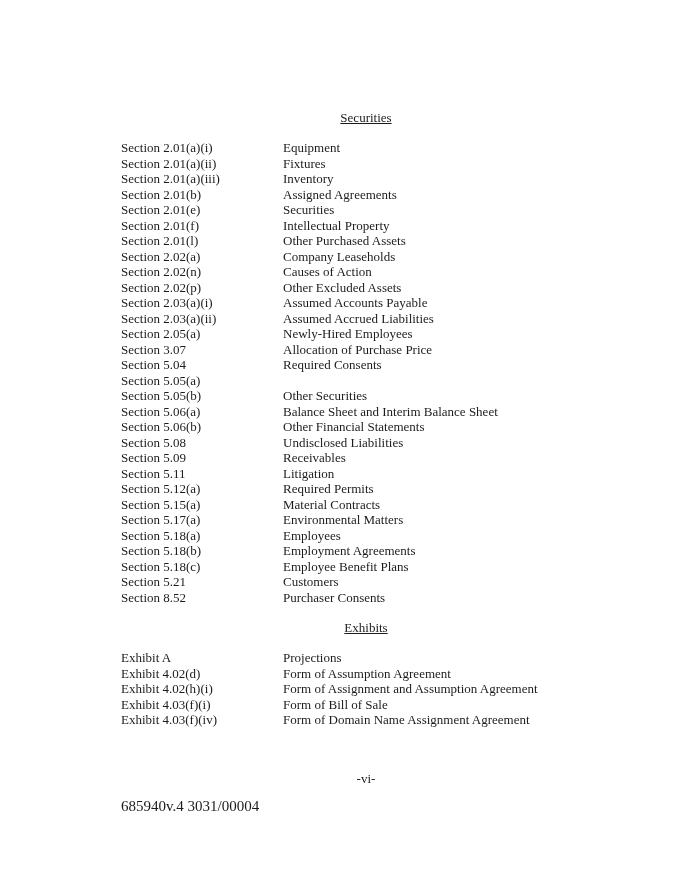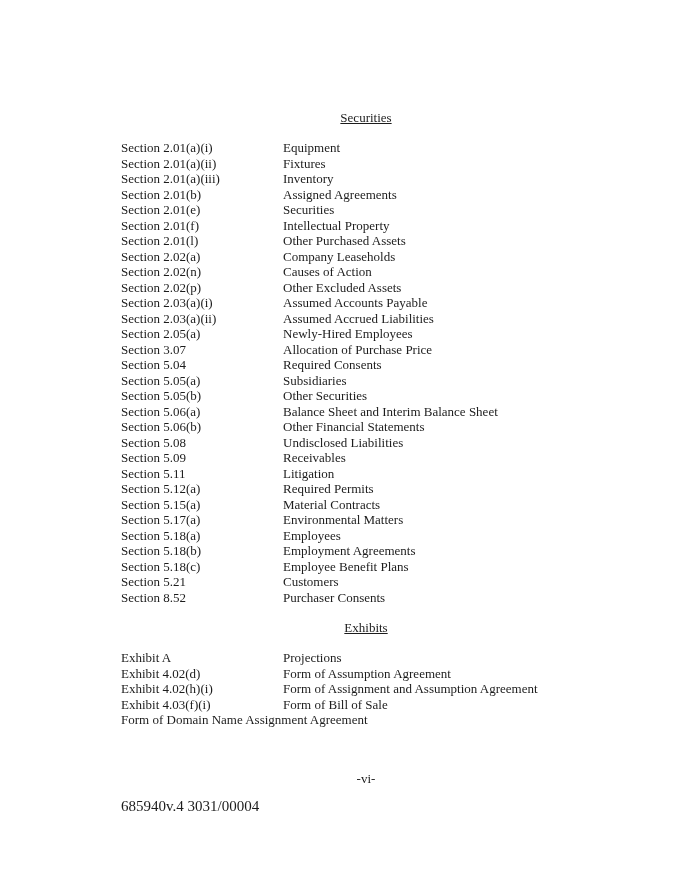--- a/index.html
+++ b/index.html
@@ -141,21 +141,20 @@
           <span class="desc">Allocation of Purchase Price</span>
         </div>
 
         <div class="row">
           <span class="ref">Section 5.04</span>
           <span class="desc">Required Consents</span>
         </div>
 
         <div class="row">
           <span class="ref">Section 5.05(a)</span>
-          <span class="desc">Subsidiaries</span>
         </div>
 
         <div class="row">
           <span class="ref">Section 5.05(b)</span>
           <span class="desc">Other Securities</span>
         </div>
 
         <div class="row">
           <span class="ref">Section 5.06(a)</span>
           <span class="desc">Balance Sheet and Interim Balance Sheet</span>
@@ -241,20 +240,21 @@
           <span class="desc">Form of Assignment and Assumption Agreement</span>
         </div>
 
         <div class="row">
           <span class="ref">Exhibit 4.03(f)(i)</span>
           <span class="desc">Form of Bill of Sale</span>
         </div>
 
 
         <div class="row">
+          <span class="ref">Exhibit 4.03(f)(iv)</span>
           <span class="desc">Form of Domain Name Assignment Agreement</span>
         </div>
       </div>
 
     <div class="page-number">-vi-</div>
 
     <div class="doc-id">685940v.4 3031/00004</div>
 
   </div>
 </div>

